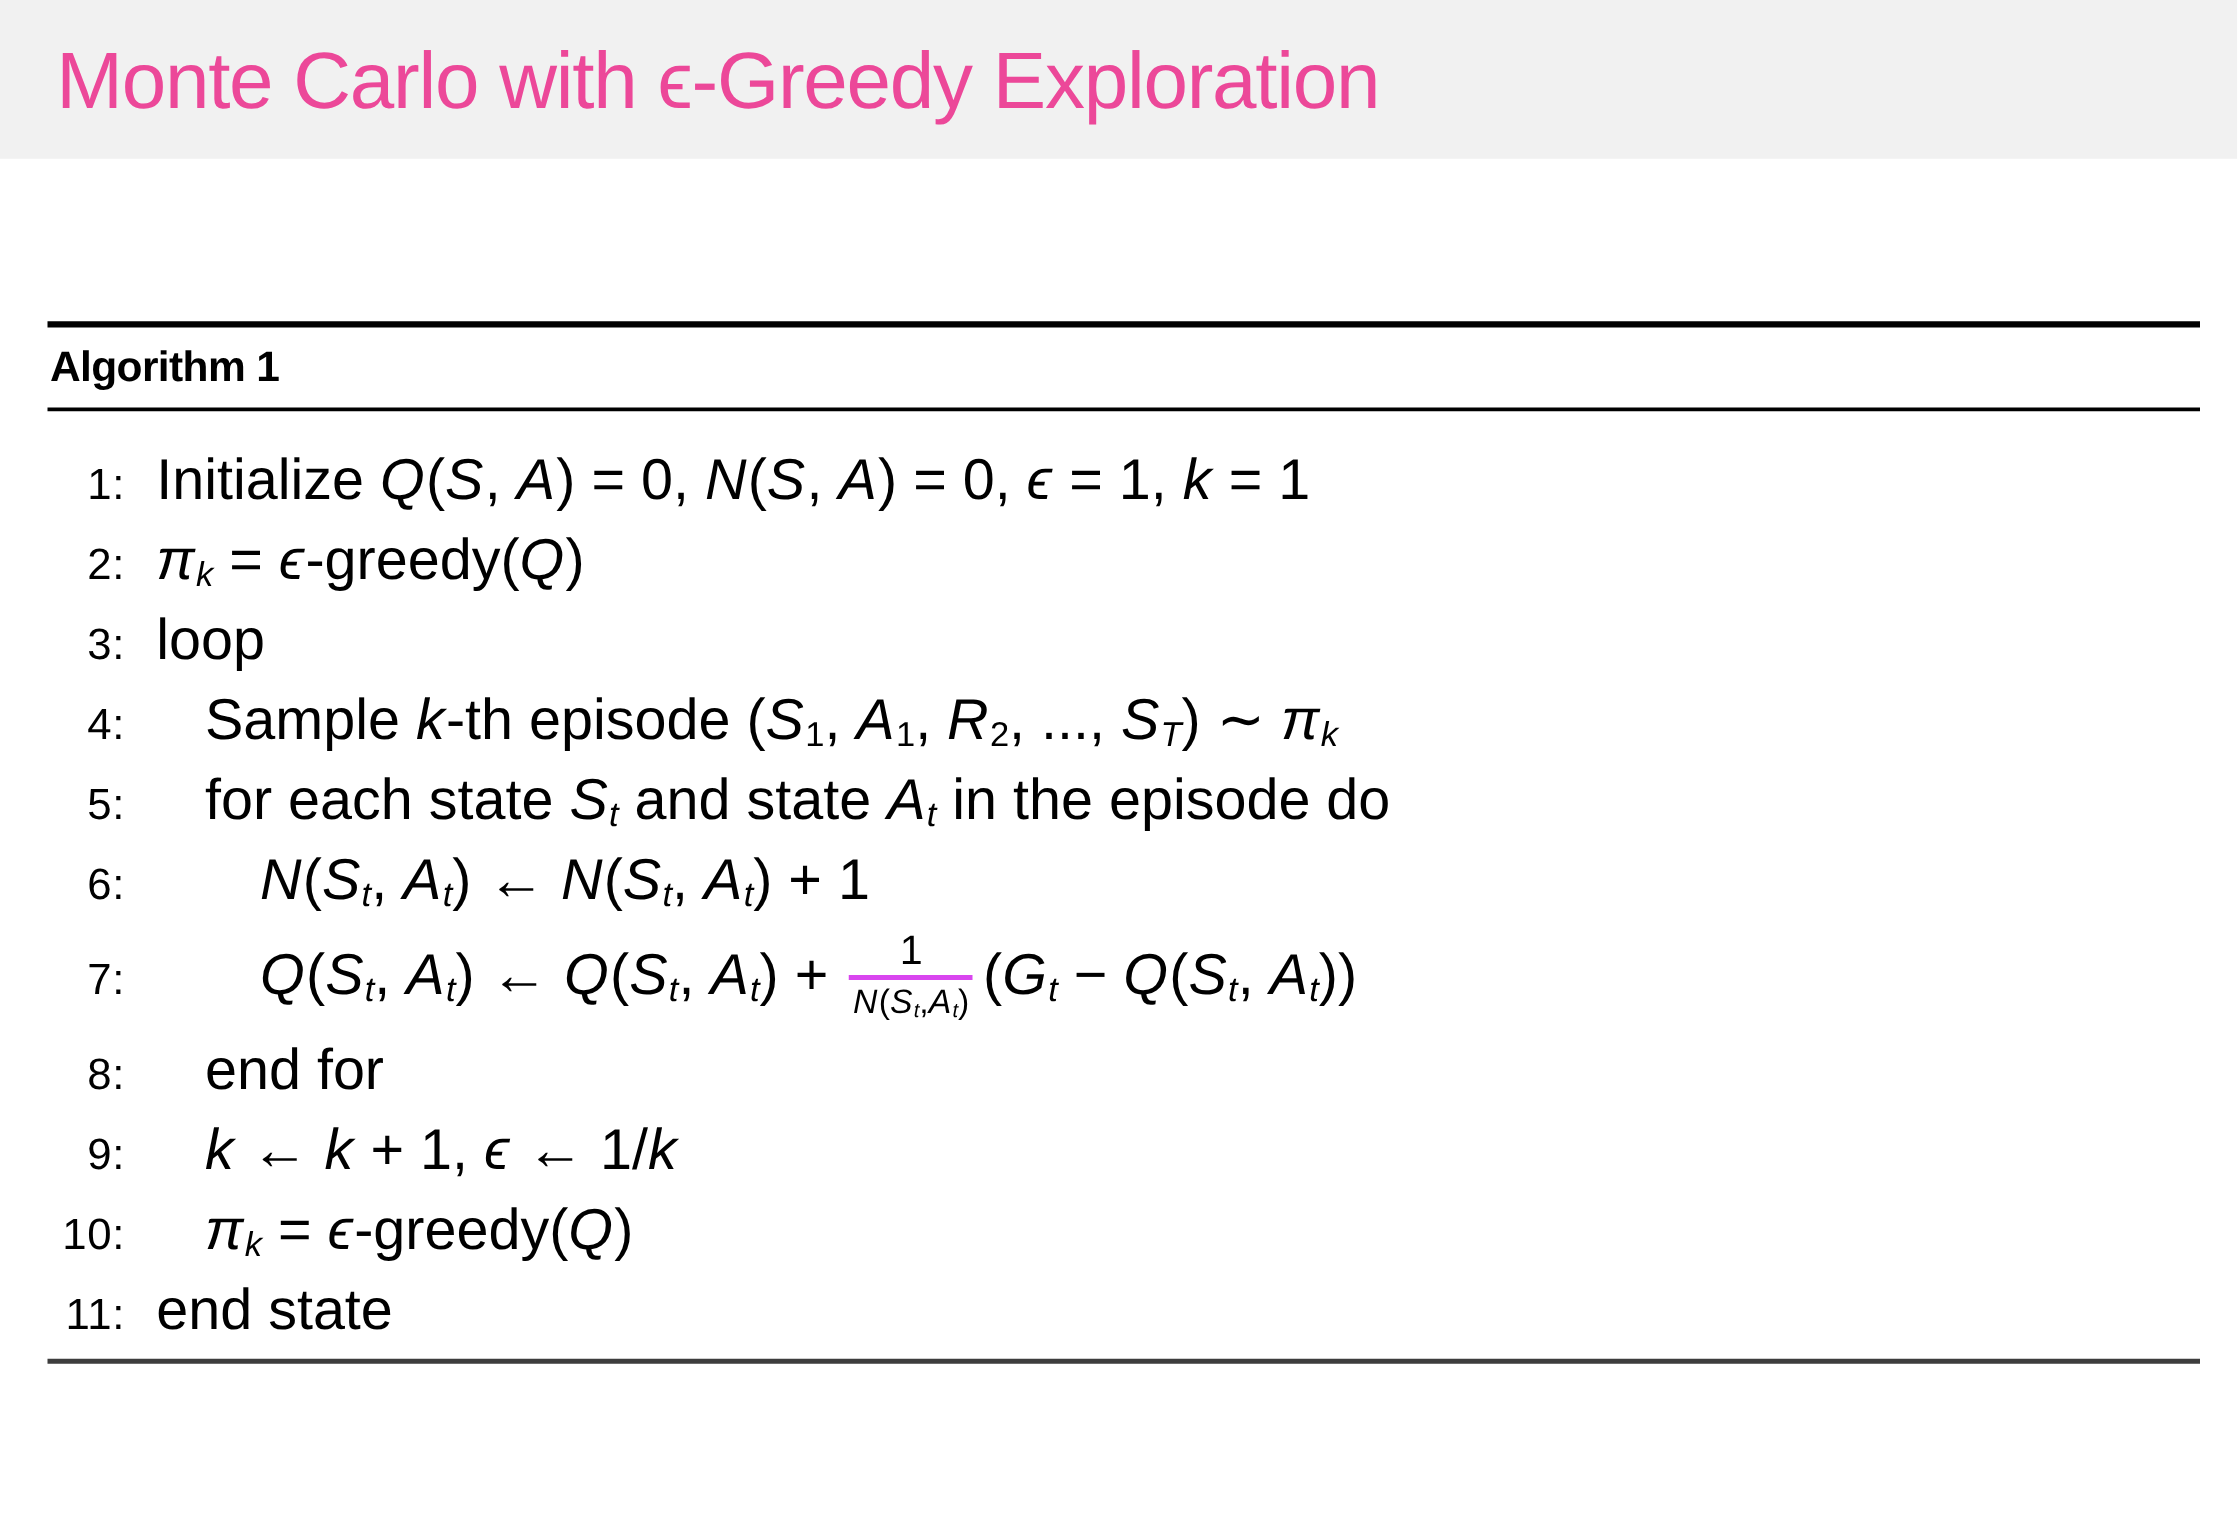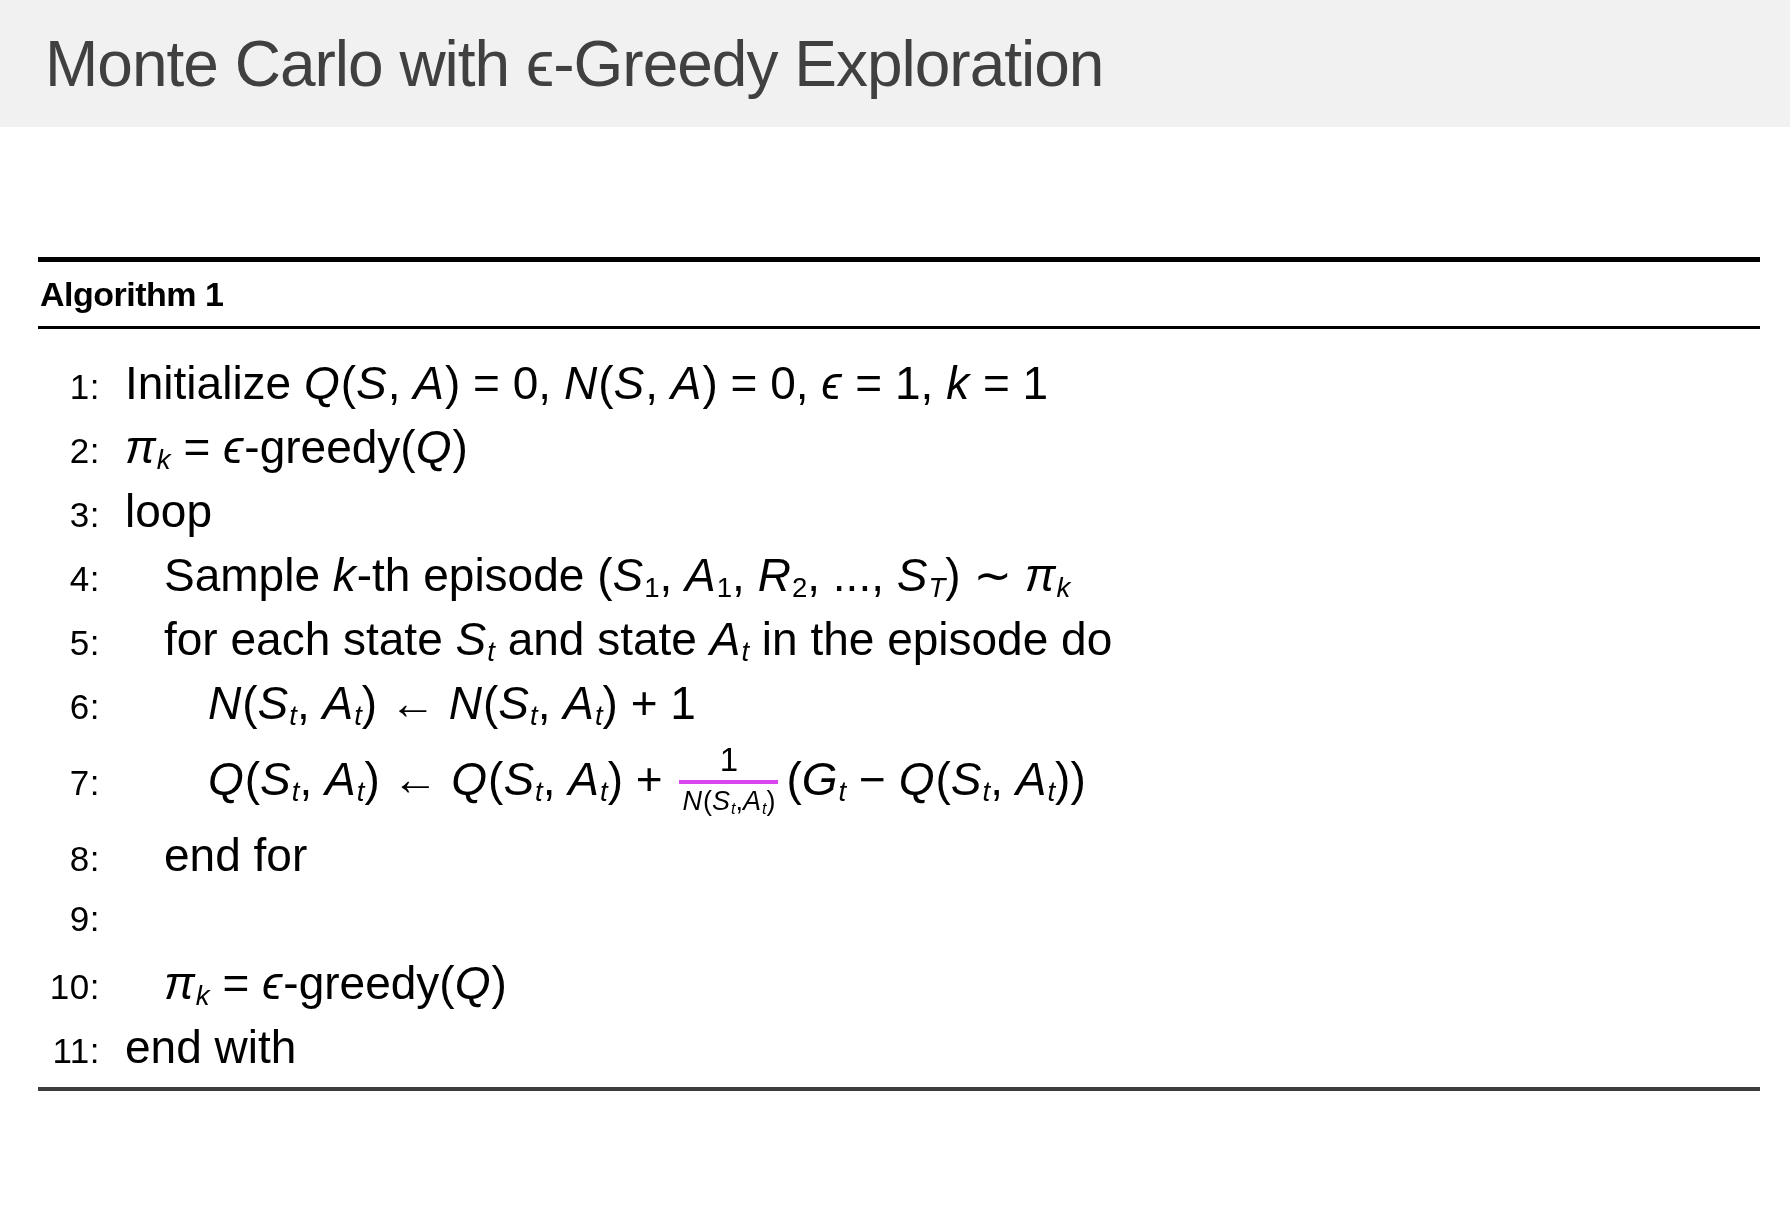--- a/index.html
+++ b/index.html
@@ -30,21 +30,21 @@
   }
   .slide-title {
     position: absolute;
     left: 45px;
     top: 0;
     height: 127px;
     display: flex;
     align-items: center;
     font-size: 64px;
     letter-spacing: -1px;
-    color: #404040;
+    color: #ec4899;
     white-space: nowrap;
   }
   
   .algo {
     position: absolute;
     left: 38px;
     top: 257px;
     width: 1722px;
   }
   .algo-toprule   { height: 5px; background: #000; }
@@ -152,25 +152,26 @@
         <div class="algo-line tall">
           <span class="line-num">7:</span>
           <span class="line-content indent-2"><span class="seg-v">Q</span><span class="seg-t">(</span><span class="seg-v">S</span><sub class="seg-s">t</sub><span class="seg-t">, </span><span class="seg-v">A</span><sub class="seg-s">t</sub><span class="seg-t">) ← </span><span class="seg-v">Q</span><span class="seg-t">(</span><span class="seg-v">S</span><sub class="seg-s">t</sub><span class="seg-t">, </span><span class="seg-v">A</span><sub class="seg-s">t</sub><span class="seg-t">) + </span><span class="frac"><span class="frac-num"><span class="seg-t">1</span></span><span class="frac-den"><span class="seg-v">N</span><span class="seg-t">(</span><span class="seg-v">S</span><sub class="seg-s">t</sub><span class="seg-t">,</span><span class="seg-v">A</span><sub class="seg-s">t</sub><span class="seg-t">)</span></span></span><span class="seg-t">(</span><span class="seg-v">G</span><sub class="seg-s">t</sub><span class="seg-t"> − </span><span class="seg-v">Q</span><span class="seg-t">(</span><span class="seg-v">S</span><sub class="seg-s">t</sub><span class="seg-t">, </span><span class="seg-v">A</span><sub class="seg-s">t</sub><span class="seg-t">))</span></span>
         </div>
         <div class="algo-line">
           <span class="line-num">8:</span>
           <span class="line-content indent-1"><span class="seg-b">end for</span></span>
         </div>
         <div class="algo-line">
           <span class="line-num">9:</span>
+          <span class="line-content indent-1"><span class="seg-v">k</span><span class="seg-t"> ← </span><span class="seg-v">k</span><span class="seg-t"> + 1, </span><span class="seg-v">ϵ</span><span class="seg-t"> ← 1/</span><span class="seg-v">k</span></span>
         </div>
         <div class="algo-line">
           <span class="line-num">10:</span>
           <span class="line-content indent-1"><span class="seg-v">π</span><sub class="seg-s">k</sub><span class="seg-t"> = </span><span class="seg-v">ϵ</span><span class="seg-t">-greedy(</span><span class="seg-v">Q</span><span class="seg-t">)</span></span>
         </div>
         <div class="algo-line">
           <span class="line-num">11:</span>
-          <span class="line-content indent-0"><span class="seg-b">end with</span></span>
+          <span class="line-content indent-0"><span class="seg-b">end state</span></span>
         </div>
       </div>
     <div class="algo-bottomrule"></div>
   </div>
 </div>
 
 </body></html>

